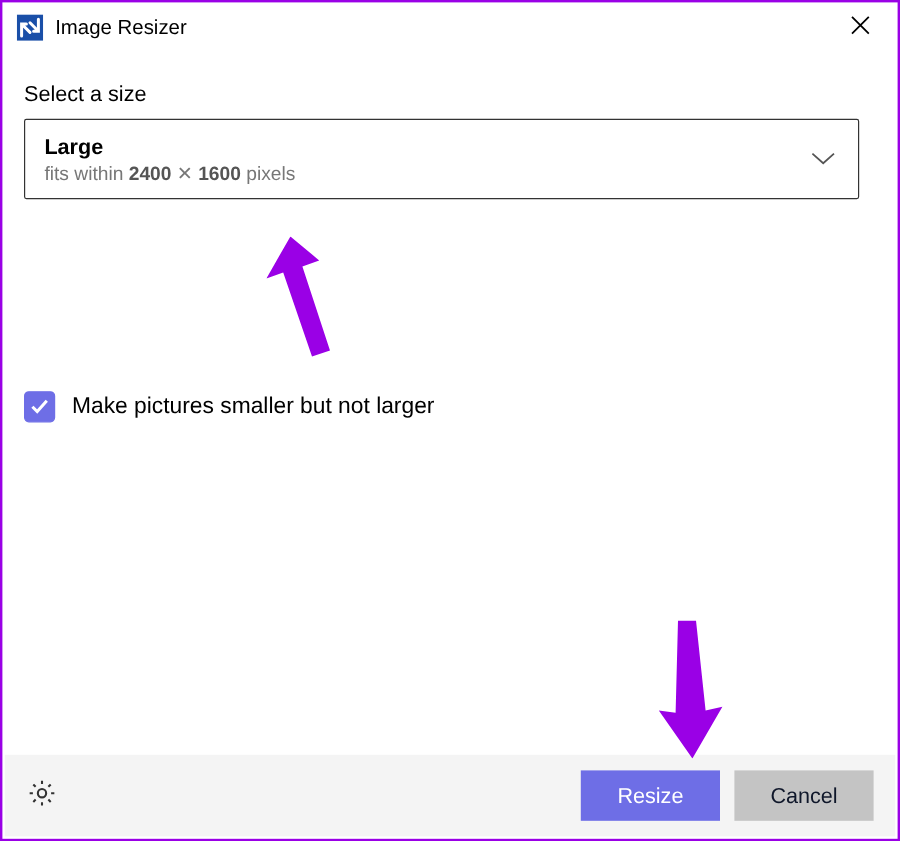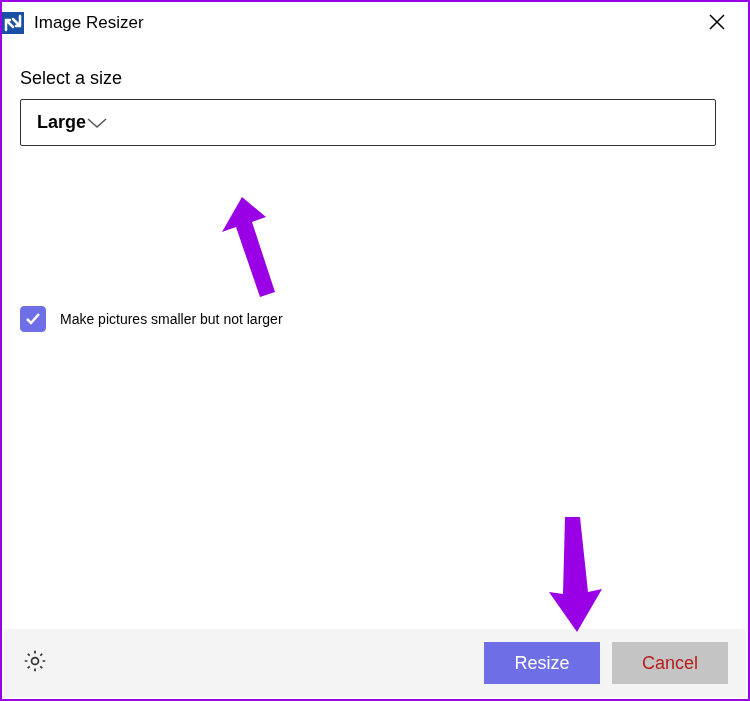--- a/index.html
+++ b/index.html
@@ -12,21 +12,21 @@
       width: 750px;
       height: 701px;
       background: #ffffff;
       position: relative;
       border: 2px solid #9a00e6;
     }
     .titlebar {
       display: flex;
       align-items: center;
       justify-content: space-between;
-      padding: 8px 12px 8px 0;
+      padding: 8px 12px 8px 12px;
       height: 42px;
     }
     .title-left {
       display: flex;
       align-items: center;
       gap: 10px;
     }
     .app-icon {
       width: 22px;
       height: 22px;
@@ -47,20 +47,21 @@
     .section-label {
       font-size: 18px;
       color: #000;
       margin-bottom: 10px;
     }
     .size-select {
       border: 1.5px solid #333;
       border-radius: 2px;
       padding: 12px 18px 10px 16px;
       display: flex;
+      justify-content: space-between;
       align-items: center;
       cursor: pointer;
       background: #fff;
     }
     .size-text {
       display: flex;
       flex-direction: column;
     }
     .size-name {
       font-size: 18px;
@@ -105,21 +106,21 @@
     .checkbox.checked {
       background: #6e6ee6;
       border-color: #6e6ee6;
     }
     .checkmark {
       stroke: #fff;
       stroke-width: 2.5;
       fill: none;
     }
     .option-label {
-      font-size: 14px;
+      font-size: 19px;
       color: #000;
     }
     .footer {
       position: absolute;
       bottom: 2px;
       left: 2px;
       right: 2px;
       height: 68px;
       background: #f4f4f4;
       display: flex;
@@ -140,21 +141,21 @@
       font-size: 18px;
       cursor: pointer;
       font-family: inherit;
     }
     .btn-primary {
       background: #6e6ee6;
       color: #fff;
     }
     .btn-secondary {
       background: #c4c4c4;
-      color: #b91c1c;
+      color: #0f172a;
     }
     .arrow-annotation {
       position: absolute;
       pointer-events: none;
     }
     .arrow1 {
       left: 220px;
       top: 195px;
     }
     .arrow2 {
@@ -182,20 +183,23 @@
     </svg>
   </div>
 </div>
 
 <div class="content">
   <div class="section-label">Select a size</div>
 
   <div class="size-select">
     <div class="size-text">
       <div class="size-name">Large</div>
+      <div class="size-desc">
+        <span>fits within </span><b>2400</b><span> ✕ </span><b>1600</b><span> pixels</span>
+      </div>
     </div>
     <span>
       <svg width="22" height="12" viewBox="0 0 22 12">
         <path class="chevron" d="M2 2 L11 10 L20 2"></path>
       </svg>
     </span>
   </div>
 
   <div class="options">
     <div class="option-row">

